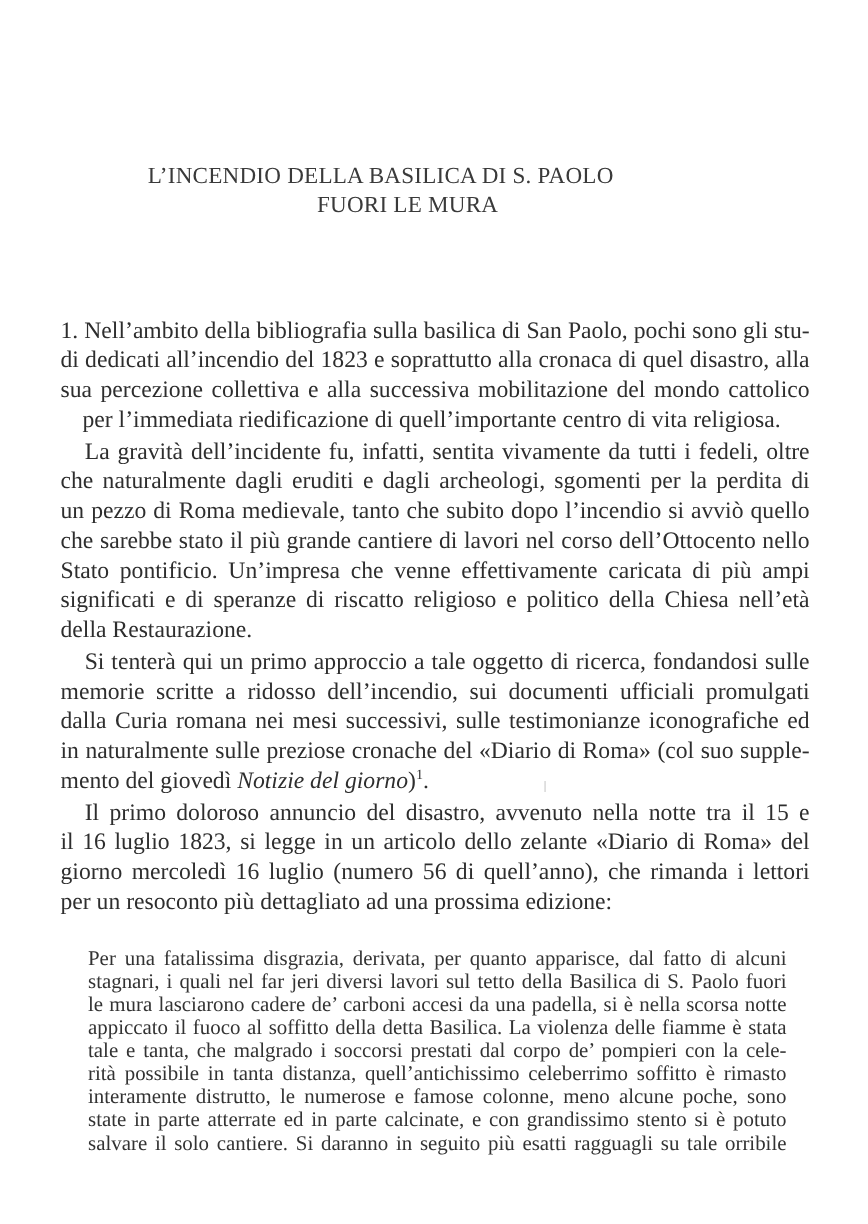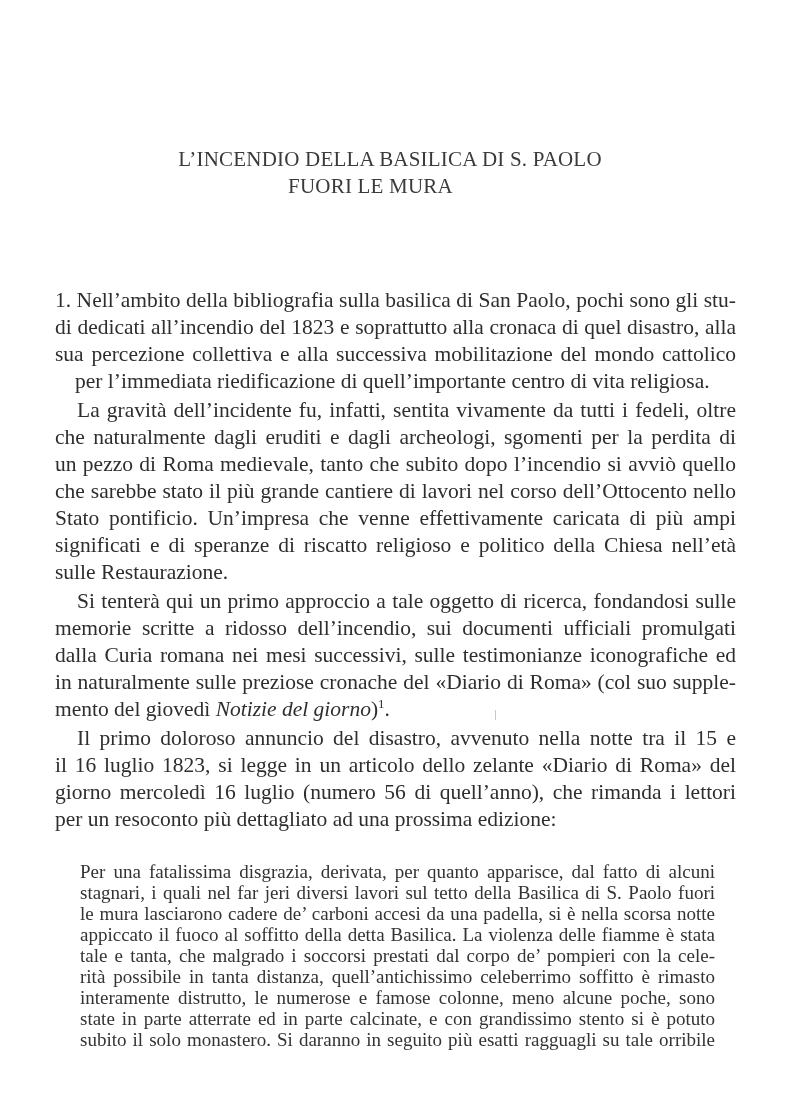--- a/index.html
+++ b/index.html
@@ -16,21 +16,21 @@
 
     .title {
       position: absolute;
       left: 0; width: 789px;
       text-align: center;
       font-size: 21px;
       letter-spacing: 0.2px;
       color: #3a3a3a;
       line-height: 27px;
     }
-    .title .t1 { position: absolute; top: 146px; left: 0; width: 692px; margin-left: 44px; }
+    .title .t1 { position: absolute; top: 146px; left: 0; width: 692px; }
     .title .t2 { position: absolute; top: 173px; left: 0; width: 653px; margin-left: 44px; }
 
     .body-line {
       position: absolute;
       left: 55px;
       width: 681px;
       font-size: 21.5px;
       line-height: 27px;
       white-space: nowrap;
       text-align: justify;
@@ -77,21 +77,21 @@
       <div class="body-line" style="top: 287px;">1.  Nell’ambito della bibliografia sulla basilica di San Paolo, pochi sono gli stu-</div>
       <div class="body-line" style="top: 314px;">di dedicati all’incendio del 1823 e soprattutto alla cronaca di quel disastro, alla</div>
       <div class="body-line" style="top: 341px;">sua percezione collettiva e alla successiva mobilitazione del mondo cattolico</div>
       <div class="body-line last" style="top: 368px; margin-left: 20px;">per l’immediata riedificazione di quell’importante centro di vita religiosa.</div>
       <div class="body-line indent" style="top: 397px;">La gravità dell’incidente fu, infatti, sentita vivamente da tutti i fedeli, oltre</div>
       <div class="body-line" style="top: 424px;">che naturalmente dagli eruditi e dagli archeologi, sgomenti per la perdita di</div>
       <div class="body-line" style="top: 451px;">un pezzo di Roma medievale, tanto che subito dopo l’incendio si avviò quello</div>
       <div class="body-line" style="top: 478px;">che sarebbe stato il più grande cantiere di lavori nel corso dell’Ottocento nello</div>
       <div class="body-line" style="top: 505px;">Stato pontificio. Un’impresa che venne effettivamente caricata di più ampi</div>
       <div class="body-line" style="top: 532px;">significati e di speranze di riscatto religioso e politico della Chiesa nell’età</div>
-      <div class="body-line last" style="top: 559px;">sulle Restaurazione.</div>
+      <div class="body-line last" style="top: 559px;">della Restaurazione.</div>
       <div class="body-line indent" style="top: 588px;">Si tenterà qui un primo approccio a tale oggetto di ricerca, fondandosi sulle</div>
       <div class="body-line" style="top: 615px;">memorie scritte a ridosso dell’incendio, sui documenti ufficiali promulgati</div>
       <div class="body-line" style="top: 642px;">dalla Curia romana nei mesi successivi, sulle testimonianze iconografiche ed</div>
       <div class="body-line" style="top: 669px;">in naturalmente sulle preziose cronache del «Diario di Roma» (col suo supple-</div>
     </div>
 
   <div class="body-line last" id="fn-line" style="top: 696px;">
     <span>mento del giovedì </span><em>Notizie del giorno</em><span>)</span><sup>1</sup><span>.</span>
   </div>
 
@@ -104,18 +104,18 @@
 
   <div id="quote-block">
       <div class="quote-line" style="top: 861px;">Per una fatalissima disgrazia, derivata, per quanto apparisce, dal fatto di alcuni</div>
       <div class="quote-line" style="top: 882px;">stagnari, i quali nel far jeri diversi lavori sul tetto della Basilica di S. Paolo fuori</div>
       <div class="quote-line" style="top: 903px;">le mura lasciarono cadere de’ carboni accesi da una padella, si è nella scorsa notte</div>
       <div class="quote-line" style="top: 924px;">appiccato il fuoco al soffitto della detta Basilica. La violenza delle fiamme è stata</div>
       <div class="quote-line" style="top: 945px;">tale e tanta, che malgrado i soccorsi prestati dal corpo de’ pompieri con la cele-</div>
       <div class="quote-line" style="top: 966px;">rità possibile in tanta distanza, quell’antichissimo celeberrimo soffitto è rimasto</div>
       <div class="quote-line" style="top: 987px;">interamente distrutto, le numerose e famose colonne, meno alcune poche, sono</div>
       <div class="quote-line" style="top: 1008px;">state in parte atterrate ed in parte calcinate, e con grandissimo stento si è potuto</div>
-      <div class="quote-line" style="top: 1029px;">subito il solo monastero. Si daranno in seguito più esatti ragguagli su tale orribile</div>
+      <div class="quote-line" style="top: 1029px;">salvare il solo cantiere. Si daranno in seguito più esatti ragguagli su tale orribile</div>
     </div>
 
 
   <div class="speck"></div>
 </div>
 
 </body></html>

